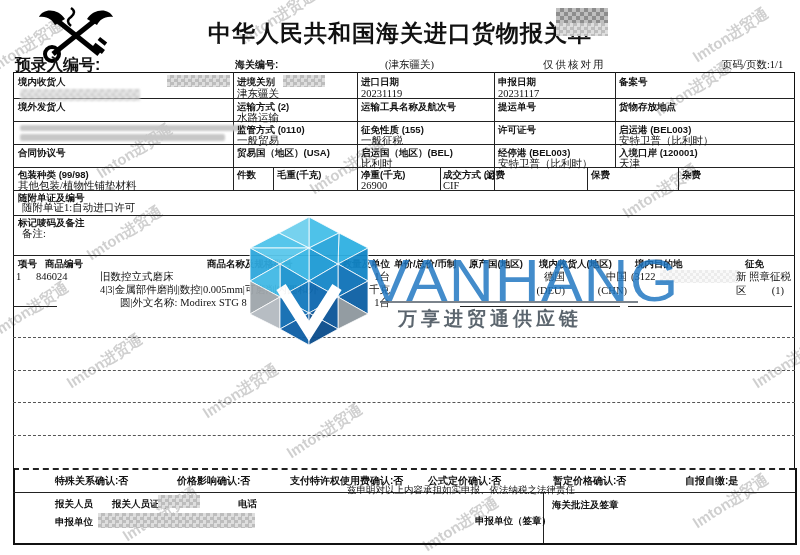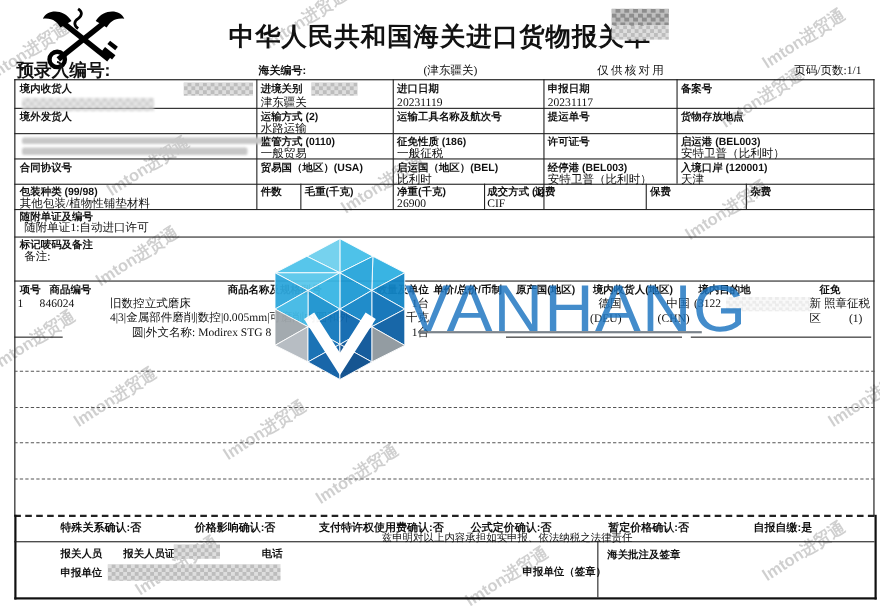--- a/index.html
+++ b/index.html
@@ -112,21 +112,21 @@
     <div class="abs lbl" style="left:237px;top:101px;">运输方式 (2)</div>
     <div class="abs val" style="left:237px;top:112px;">水路运输</div>
     <div class="abs lbl" style="left:361px;top:101px;">运输工具名称及航次号</div>
     <div class="abs lbl" style="left:498px;top:101px;">提运单号</div>
     <div class="abs lbl" style="left:619px;top:101px;">货物存放地点</div>
 
     <div class="redact-line" style="left:20px;top:125px;width:226px;height:6px;"></div>
     <div class="redact-line" style="left:20px;top:134px;width:205px;height:7px;"></div>
     <div class="abs lbl" style="left:237px;top:124px;">监管方式 (0110)</div>
     <div class="abs val" style="left:237px;top:135px;">一般贸易</div>
-    <div class="abs lbl" style="left:361px;top:124px;">征免性质 (186)</div>
+    <div class="abs lbl" style="left:361px;top:124px;">征免性质 (155)</div>
     <div class="abs val" style="left:361px;top:135px;">一般征税</div>
     <div class="abs lbl" style="left:498px;top:124px;">许可证号</div>
     <div class="abs lbl" style="left:619px;top:124px;">启运港 (BEL003)</div>
     <div class="abs val" style="left:619px;top:135px;">安特卫普（比利时）</div>
 
     <div class="abs lbl" style="left:18px;top:147px;">合同协议号</div>
     <div class="abs lbl" style="left:237px;top:147px;">贸易国（地区）(USA)</div>
     <div class="abs lbl" style="left:361px;top:147px;">启运国（地区）(BEL)</div>
     <div class="abs val" style="left:361px;top:158px;">比利时</div>
     <div class="abs lbl" style="left:498px;top:147px;">经停港 (BEL003)</div>
@@ -240,14 +240,15 @@
           <polygon points="62,66 91,82 62,98" fill="#0d68af"></polygon>
           <polygon points="91,82 121,99 91,114" fill="#8e979e"></polygon>
           <polygon points="62,98 91,82 91,114" fill="#0b5598"></polygon>
           <polygon points="62,98 91,114 62,130" fill="#0a4c8c"></polygon>
         </g>
         <path d="M34,72 L62,116 L90,72" stroke="#fff" stroke-width="11" fill="none"></path>
       </svg>
     </div>
     <div class="abs vanhang" style="left:368px;top:246px;">VANHANG</div>
     <div class="abs" style="left:380px;top:301px;width:258px;height:2px;background:#5a646e;opacity:.8;"></div>
+    <div class="abs vanhang-cn" style="left:398px;top:306px;">万享进贸通供应链</div>
   </div>
 </div>
 
 </body></html>

